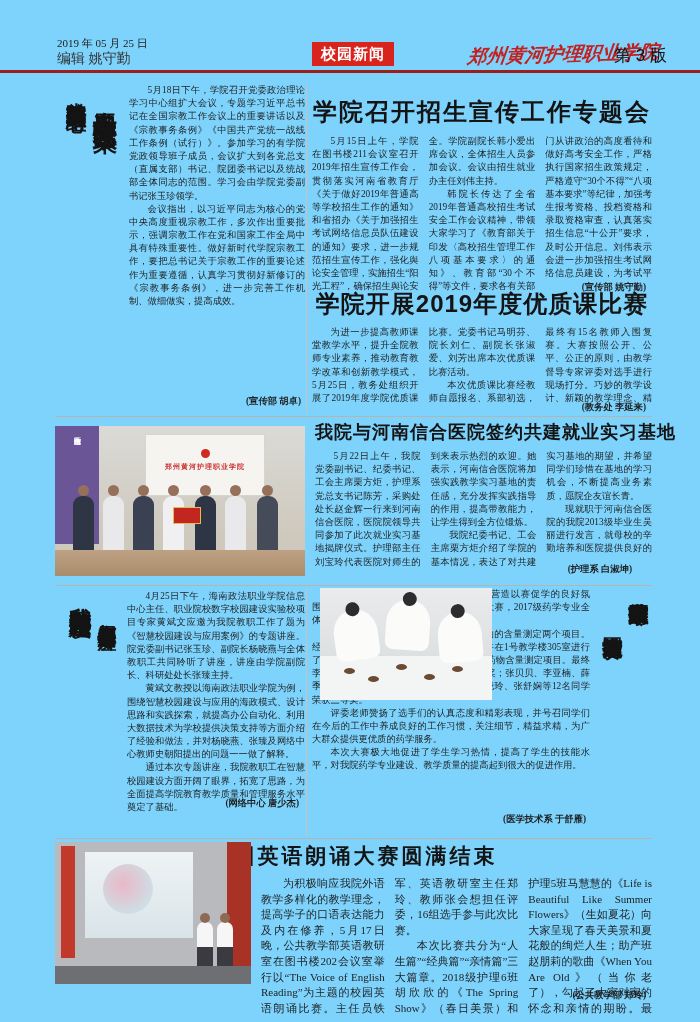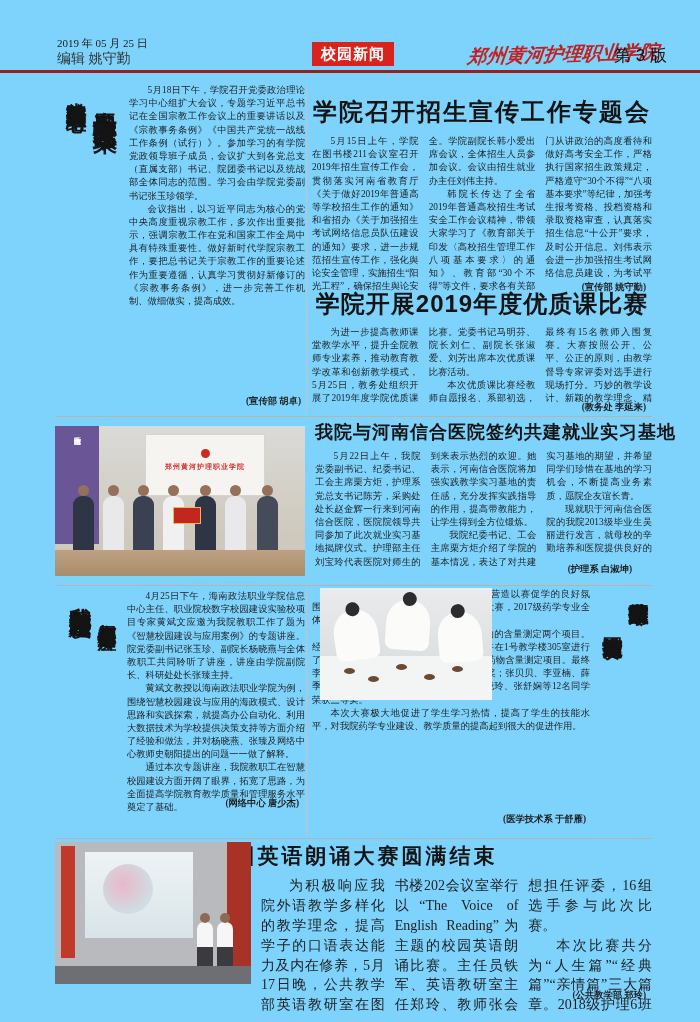--- a/index.html
+++ b/index.html
@@ -54,21 +54,21 @@
   
   #a6{left:312px;top:588px;width:340px;height:248px;}
   #a6 .vhead{float:right;width:56px;height:244px;margin-left:6px;}
   #a6 .vh-kicker{font-size:20px;}
   #a6 .vh-main{font-size:20px;padding-top:34px;}
   
   #a7{left:55px;top:842px;width:597px;height:174px;}
   #a7 .headline{font-size:21px;letter-spacing:3px;}
   #a7 .row{margin-top:6px;height:142px;overflow:hidden;}
   #a7 .cols{margin-left:206px;column-count:3;column-gap:10px;height:142px;overflow:hidden;}
-  #a7 .cols p{font-size:14px;}
+  #a7 .cols p{font-size:11px;}
   
   .photo{position:absolute;overflow:hidden;}
   
   #ph1{left:0;top:6px;width:250px;height:150px;background:linear-gradient(#dadad7,#cfc9bd 72%);}
   .p1-drape{position:absolute;left:0;top:0;width:44px;height:118px;background:#6a5596;}
   .p1-drape .vt{writing-mode:vertical-rl;color:#fff;font-size:7px;margin:6px auto;display:block;
         text-align:left;line-height:12px;width:12px;}
   .p1-screen{position:absolute;left:90px;top:8px;width:118px;height:60px;background:#f5f4f0;
         border:1px solid #d8d5cd;text-align:center;}
   .p1-screen .logo{display:inline-block;width:9px;height:9px;border-radius:50%;
@@ -207,20 +207,21 @@
       <span class="spec" style="left:48px;bottom:18px;"></span>
       <span class="spec" style="left:76px;bottom:30px;"></span>
       <span class="spec" style="left:104px;bottom:20px;"></span>
       <span class="spec" style="left:132px;bottom:28px;"></span>
       <div class="coat" style="left:14px;top:22px;transform:rotate(-8deg);"></div>
       <div class="coat" style="left:66px;top:12px;transform:rotate(4deg);"></div>
       <div class="coat" style="left:118px;top:24px;transform:rotate(-5deg);"></div>
     </div>
     <p>为提高药学专业学生职业技能水平、营造以赛促学的良好氛围，医学技术系举办了首届药学专业技能大赛，2017级药学专业全体学生参加了此次比赛。</p>
     <p>本次竞赛内容为中药饮片的认知、药物的含量测定两个项目。经过一个多月紧张有序的培训，4月5日上午在1号教学楼305室进行了中药饮片认知竞赛，4月26日上午进行了药物含量测定项目。最终李红艳、张鑫、刘梦迪等8名同学荣获一等奖；张贝贝、李亚楠、薛季亚等10名同学荣获二等奖；梁佳棋、刘晓玲、张舒娴等12名同学荣获三等奖。</p>
+    <p>评委老师赞扬了选手们的认真态度和精彩表现，并号召同学们在今后的工作中养成良好的工作习惯，关注细节，精益求精，为广大群众提供更优质的药学服务。</p>
     <p>本次大赛极大地促进了学生学习热情，提高了学生的技能水平，对我院药学专业建设、教学质量的提高起到很大的促进作用。</p>
     <div class="byline" style="right:66px;bottom:10px;">(医学技术系  于舒雁)</div>
   </div>
 
   <div class="hline" style="left:55px;top:838px;width:597px;"></div>
 
   <div class="article" id="a7">
     <div class="headline">校园英语朗诵大赛圆满结束</div>
     <div class="row">
       <div class="photo" id="ph3">

